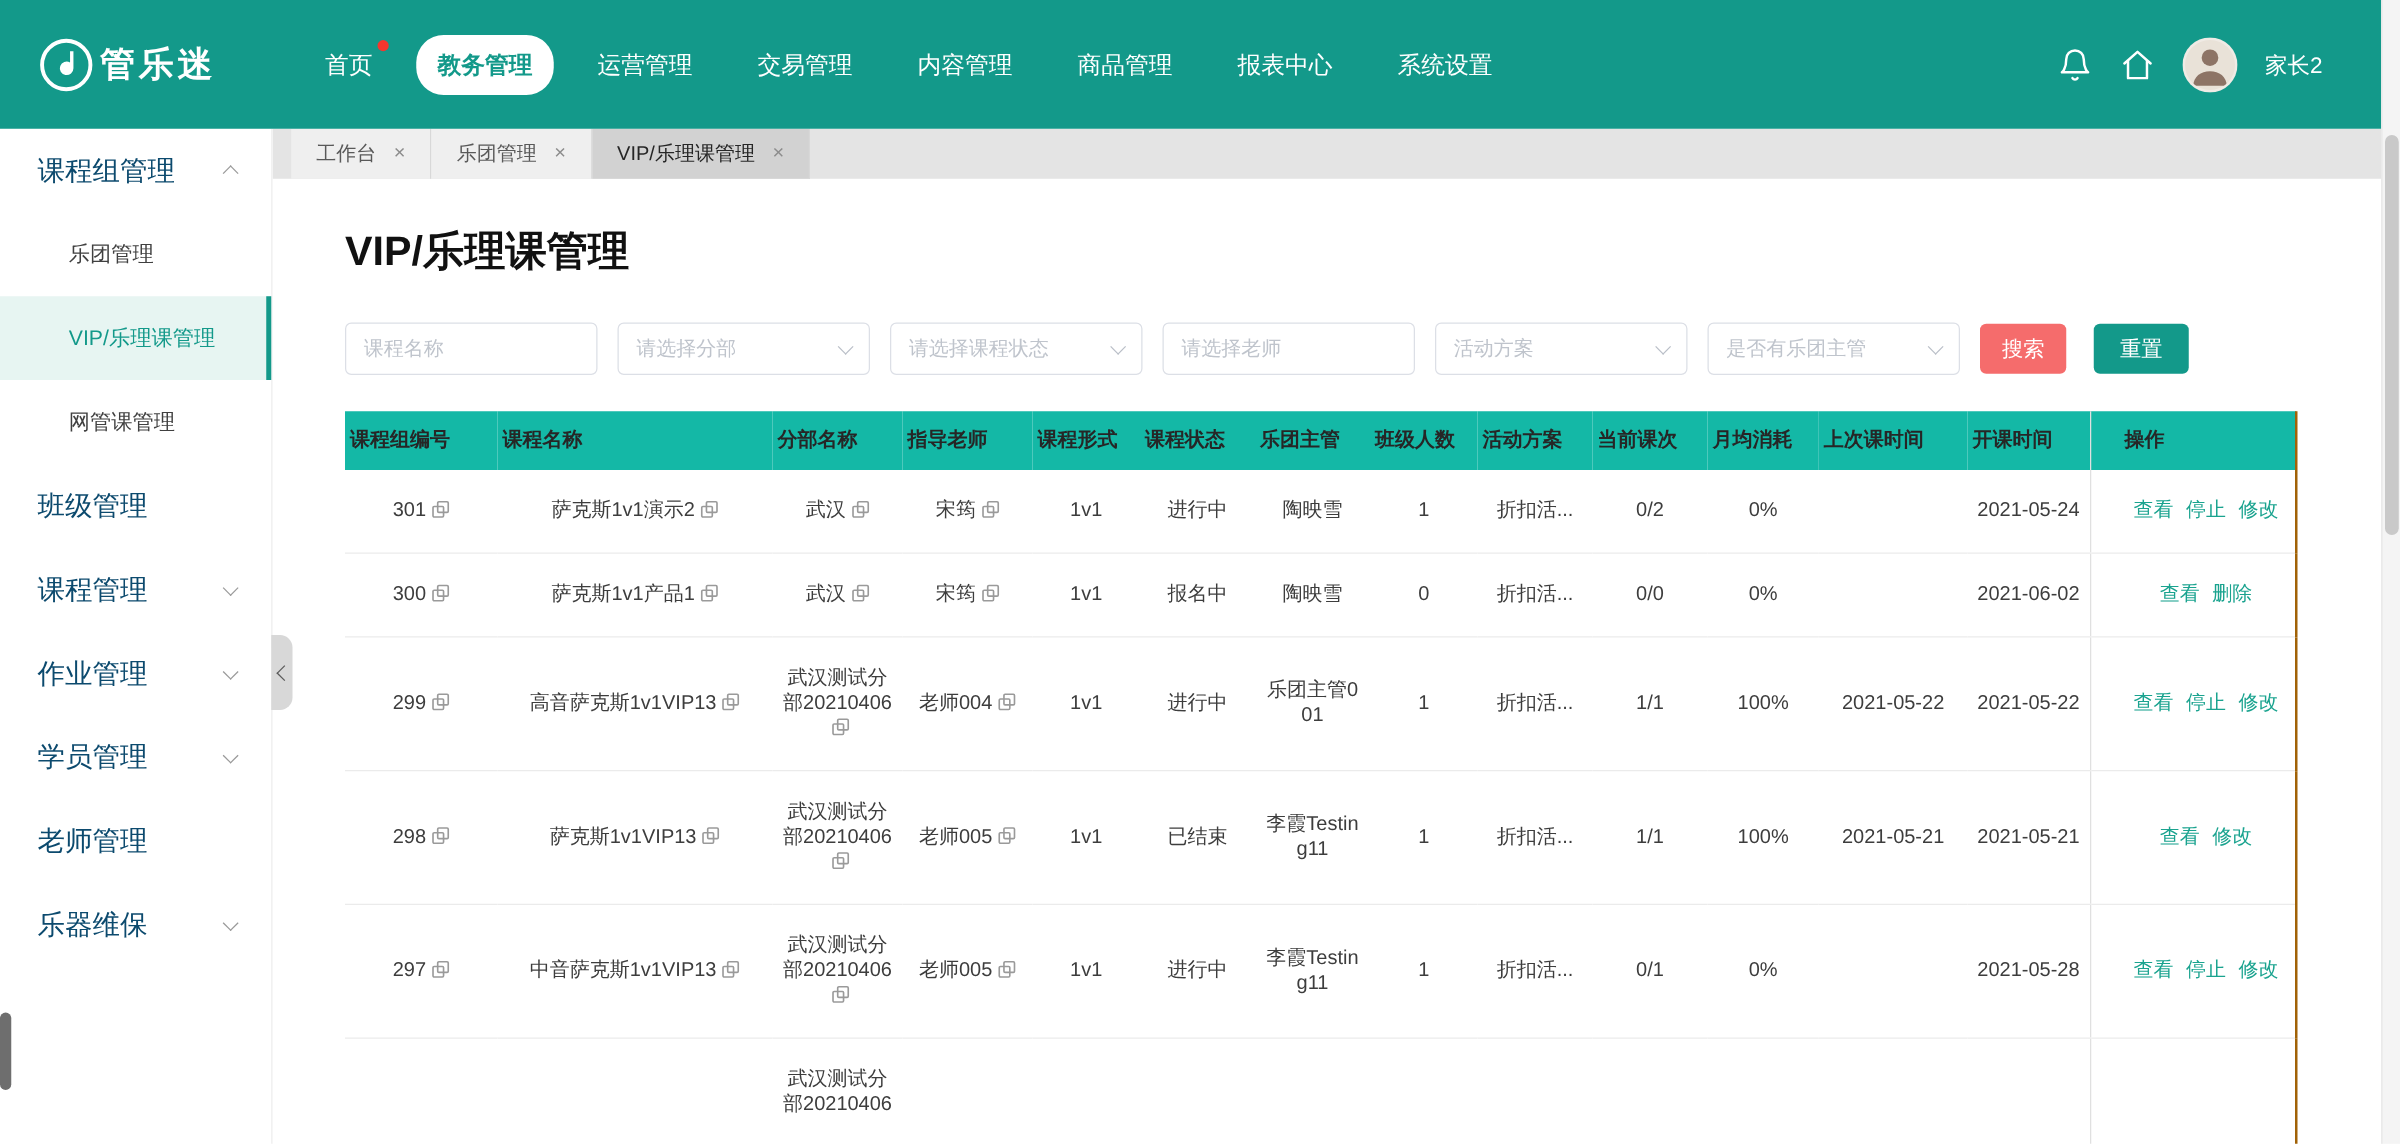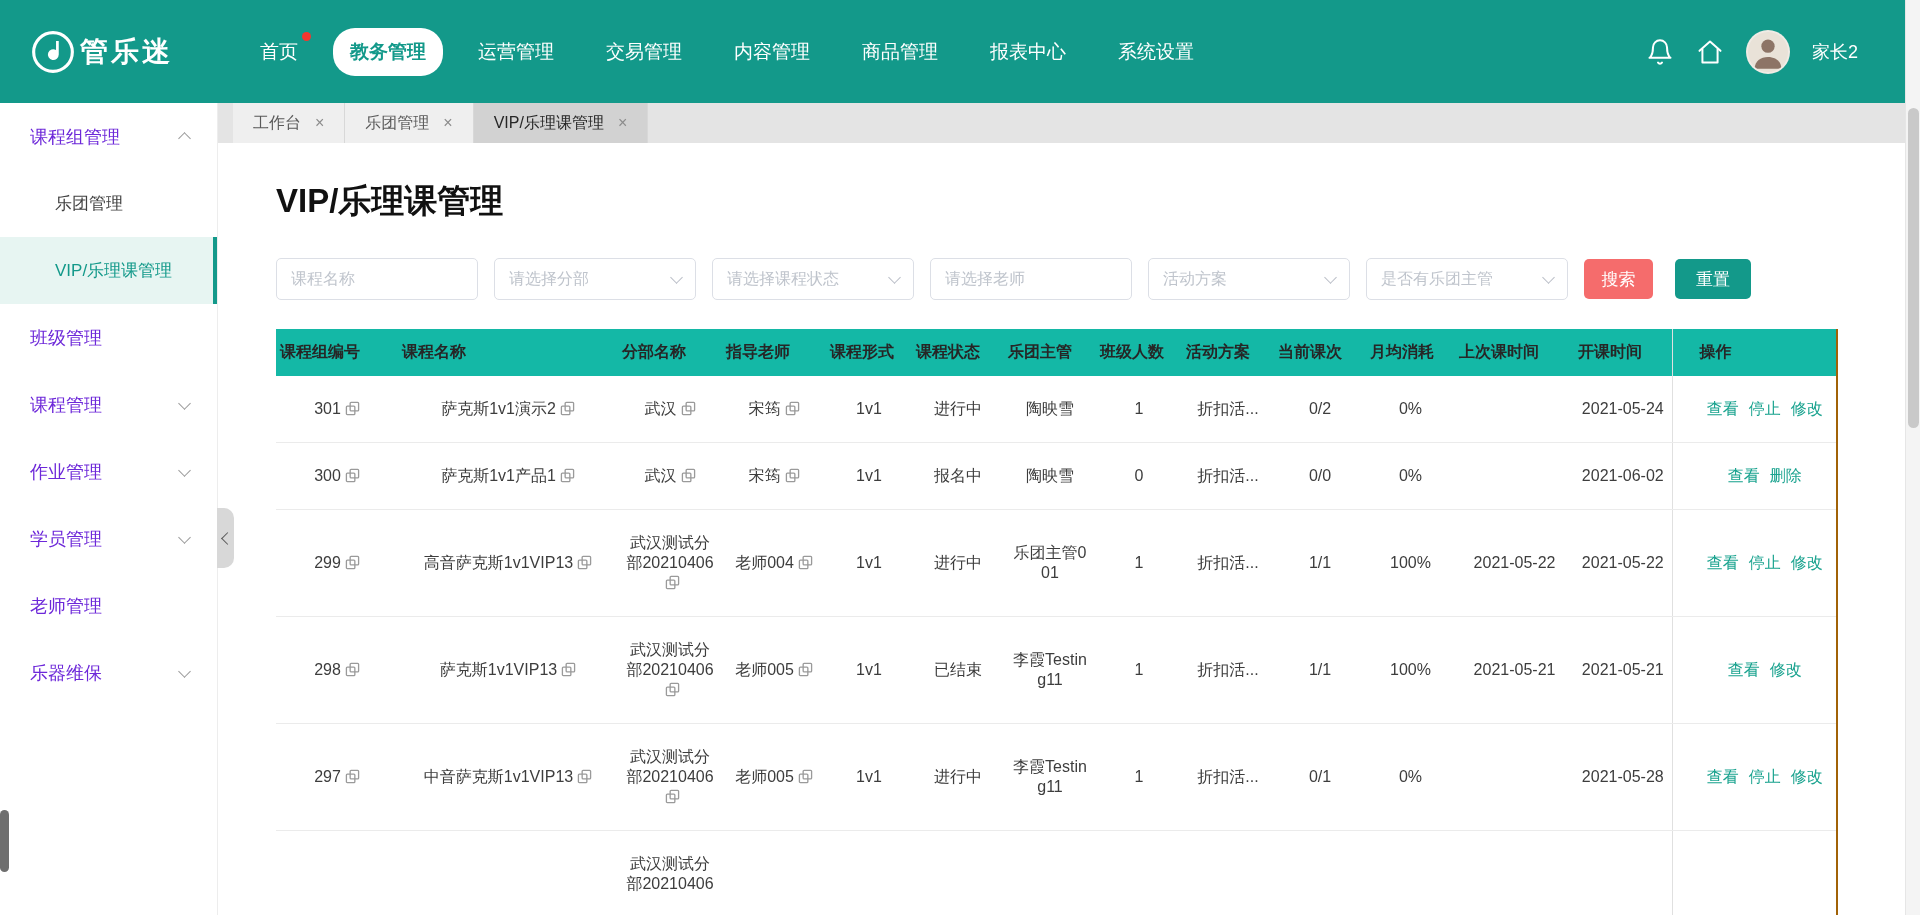--- a/index.html
+++ b/index.html
@@ -35,21 +35,21 @@
     display:flex;align-items:stretch;padding-left:15px;z-index:10;}
   .tab{display:flex;align-items:center;padding:0 20px;font-size:16px;color:#595959;background:#efefef;
     border-right:1px solid #d8d8d8;cursor:pointer;white-space:nowrap;}
   .tab.active{background:#d2d2d2;color:#262626;}
   .tab-close{margin-left:14px;color:#8c8c8c;font-size:16px;line-height:1;cursor:pointer;}
 
   
   .sidebar{position:absolute;top:103px;left:0;width:218px;height:812px;background:#fff;
     border-right:1px solid #ededed;z-index:20;}
   .side-item{height:67px;display:flex;align-items:center;justify-content:space-between;
-    padding:0 28px 0 30px;font-size:18px;color:#6d28d9;cursor:pointer;}
+    padding:0 28px 0 30px;font-size:22px;color:#0c4a6e;cursor:pointer;}
   .side-sub{padding-left:55px;font-size:17px;color:#404040;}
   .side-sub.active{background:var(--active-bg);color:var(--primary);border-right:4px solid var(--primary);}
   .chev{display:inline-block;width:9px;height:9px;border-right:1.8px solid #999;border-bottom:1.8px solid #999;flex:0 0 auto;}
   .chev.down{transform:rotate(45deg);margin-top:-3px;}
   .chev.up{transform:rotate(-135deg);margin-top:4px;}
   .chev.left{transform:rotate(135deg);border-color:#595959;margin-left:3px;}
   .collapse-handle{position:absolute;left:217px;top:508px;width:17px;height:60px;background:#d8d8d8;
     border-radius:0 10px 10px 0;display:flex;align-items:center;justify-content:center;z-index:25;cursor:pointer;}
   .sidebar-thumb{position:absolute;left:0;top:810px;width:9px;height:62px;background:#6e6e6e;border-radius:5px;z-index:26;cursor:pointer;}
 
@@ -151,20 +151,23 @@
     <div class="side-item">
       <span>课程组管理</span>
       <i class="chev up"></i>
     </div>
     <div class="side-item side-sub">
       <span>乐团管理</span>
     </div>
     <div class="side-item side-sub active">
       <span>VIP/乐理课管理</span>
     </div>
+    <div class="side-item side-sub">
+      <span>网管课管理</span>
+    </div>
     <div class="side-item">
       <span>班级管理</span>
     </div>
     <div class="side-item">
       <span>课程管理</span>
       <i class="chev down"></i>
     </div>
     <div class="side-item">
       <span>作业管理</span>
       <i class="chev down"></i>

